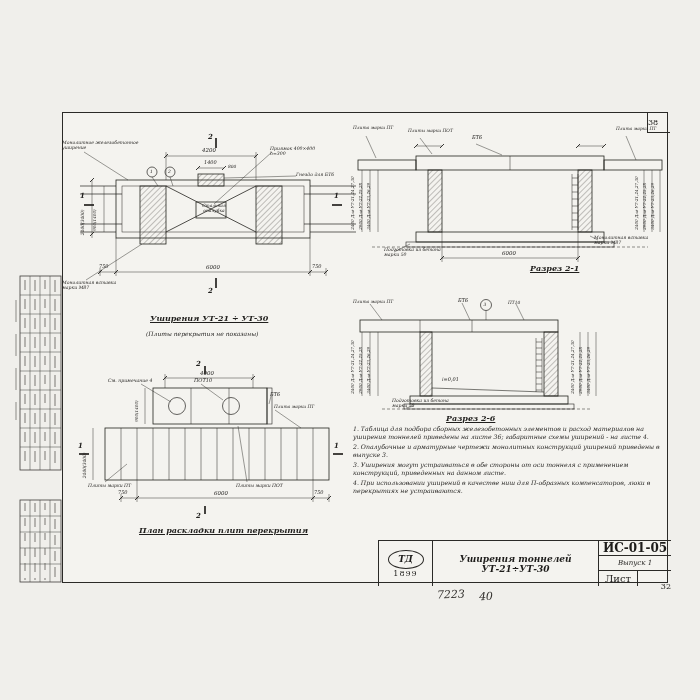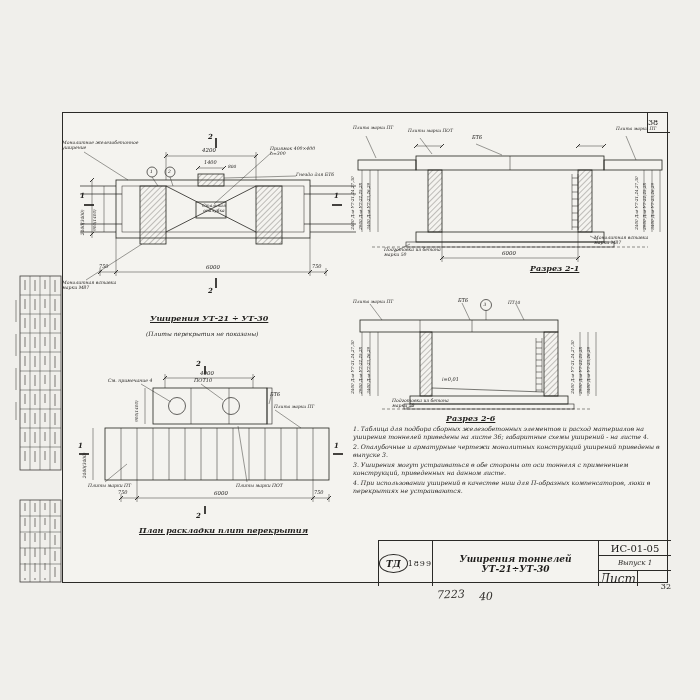--- a/index.html
+++ b/index.html
@@ -341,38 +341,38 @@
 <div class="t cap" style="left:120px;top:526px;margin-left:19px;">План раскладки плит перекрытия</div>
 
 <div class="notes">
   <p>1. Таблица для подбора сборных железобетонных элементов и расход материалов на уширения тоннелей приведены на листе 36; габаритные схемы уширений - на листе 4.</p>
   <p>2. Опалубочные и арматурные чертежи монолитных конструкций уширений приведены в выпуске 3.</p>
   <p>3. Уширения могут устраиваться в обе стороны от оси тоннеля с применением конструкций, приведенных на данном листе.</p>
   <p>4. При использовании уширений в качестве ниш для П-образных компенсаторов, люки в перекрытиях не устраиваются.</p>
 </div>
 
 <div class="tb">
-  <div class="cell brd-r" style="left:0;top:0;width:54px;height:45px;display:flex;align-items:center;justify-content:center;">
+  <div class="cell brd-r" style="left:0;top:0;width:54px;height:45px;display:flex;flex-direction:column;align-items:center;justify-content:center;">
     <div class="oval">
       <span>ТД</span>
     </div>
     <span style="font-size:8px;letter-spacing:1px;">1899</span>
   </div>
   <div class="cell brd-r" style="left:54px;top:0;width:166px;height:45px;display:flex;align-items:center;justify-content:center;">
     <span style="font-size:9px;font-style:italic;font-weight:bold;text-align:center;">Уширения тоннелей УТ-21÷УТ-30</span>
   </div>
   <div class="cell" style="left:220px;top:0;width:72px;height:45px;">
     <div class="cell brd-b" style="left:0;top:0;width:72px;height:15px;display:flex;align-items:center;justify-content:center;">
-      <span style="font-size:10px;font-weight:normal;">ИС-01-05</span>
+      <span style="font-size:12px;font-weight:bold;">ИС-01-05</span>
     </div>
     <div class="cell brd-b" style="left:0;top:15px;width:72px;height:15px;display:flex;align-items:center;justify-content:center;">
       <span style="font-size:7px;font-style:italic;">Выпуск 1</span>
     </div>
     <div class="cell brd-r" style="left:0;top:30px;width:39px;height:15px;display:flex;align-items:center;justify-content:center;">
-      <span style="font-size:12px;font-style:italic;">Лист</span>
+      <span style="font-size:10px;">Лист</span>
     </div>
     <div class="cell" style="left:40px;top:30px;width:32px;height:15px;display:flex;align-items:center;justify-content:flex-end;margin-top:8px;">
       <span style="font-size:8px;">32</span>
     </div>
   </div>
 </div>
 
 <span class="hand" style="left:437px;top:588px;">7223</span>
 <span class="hand" style="left:479px;top:590px;">40</span>
 

